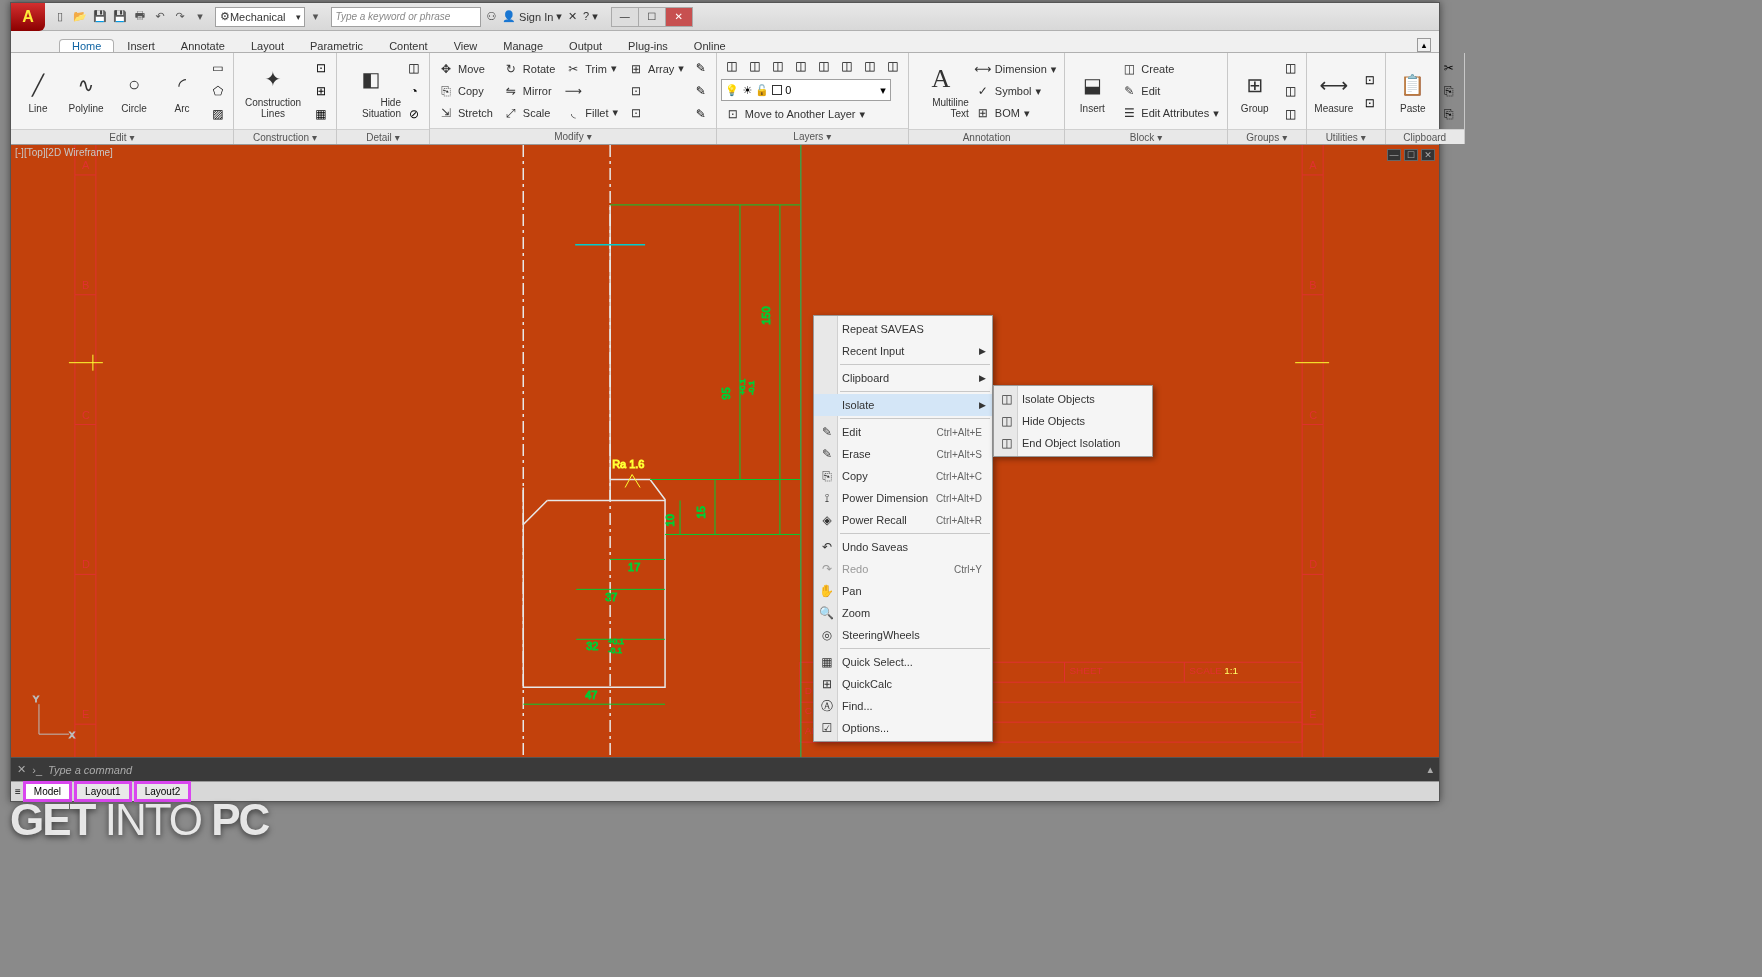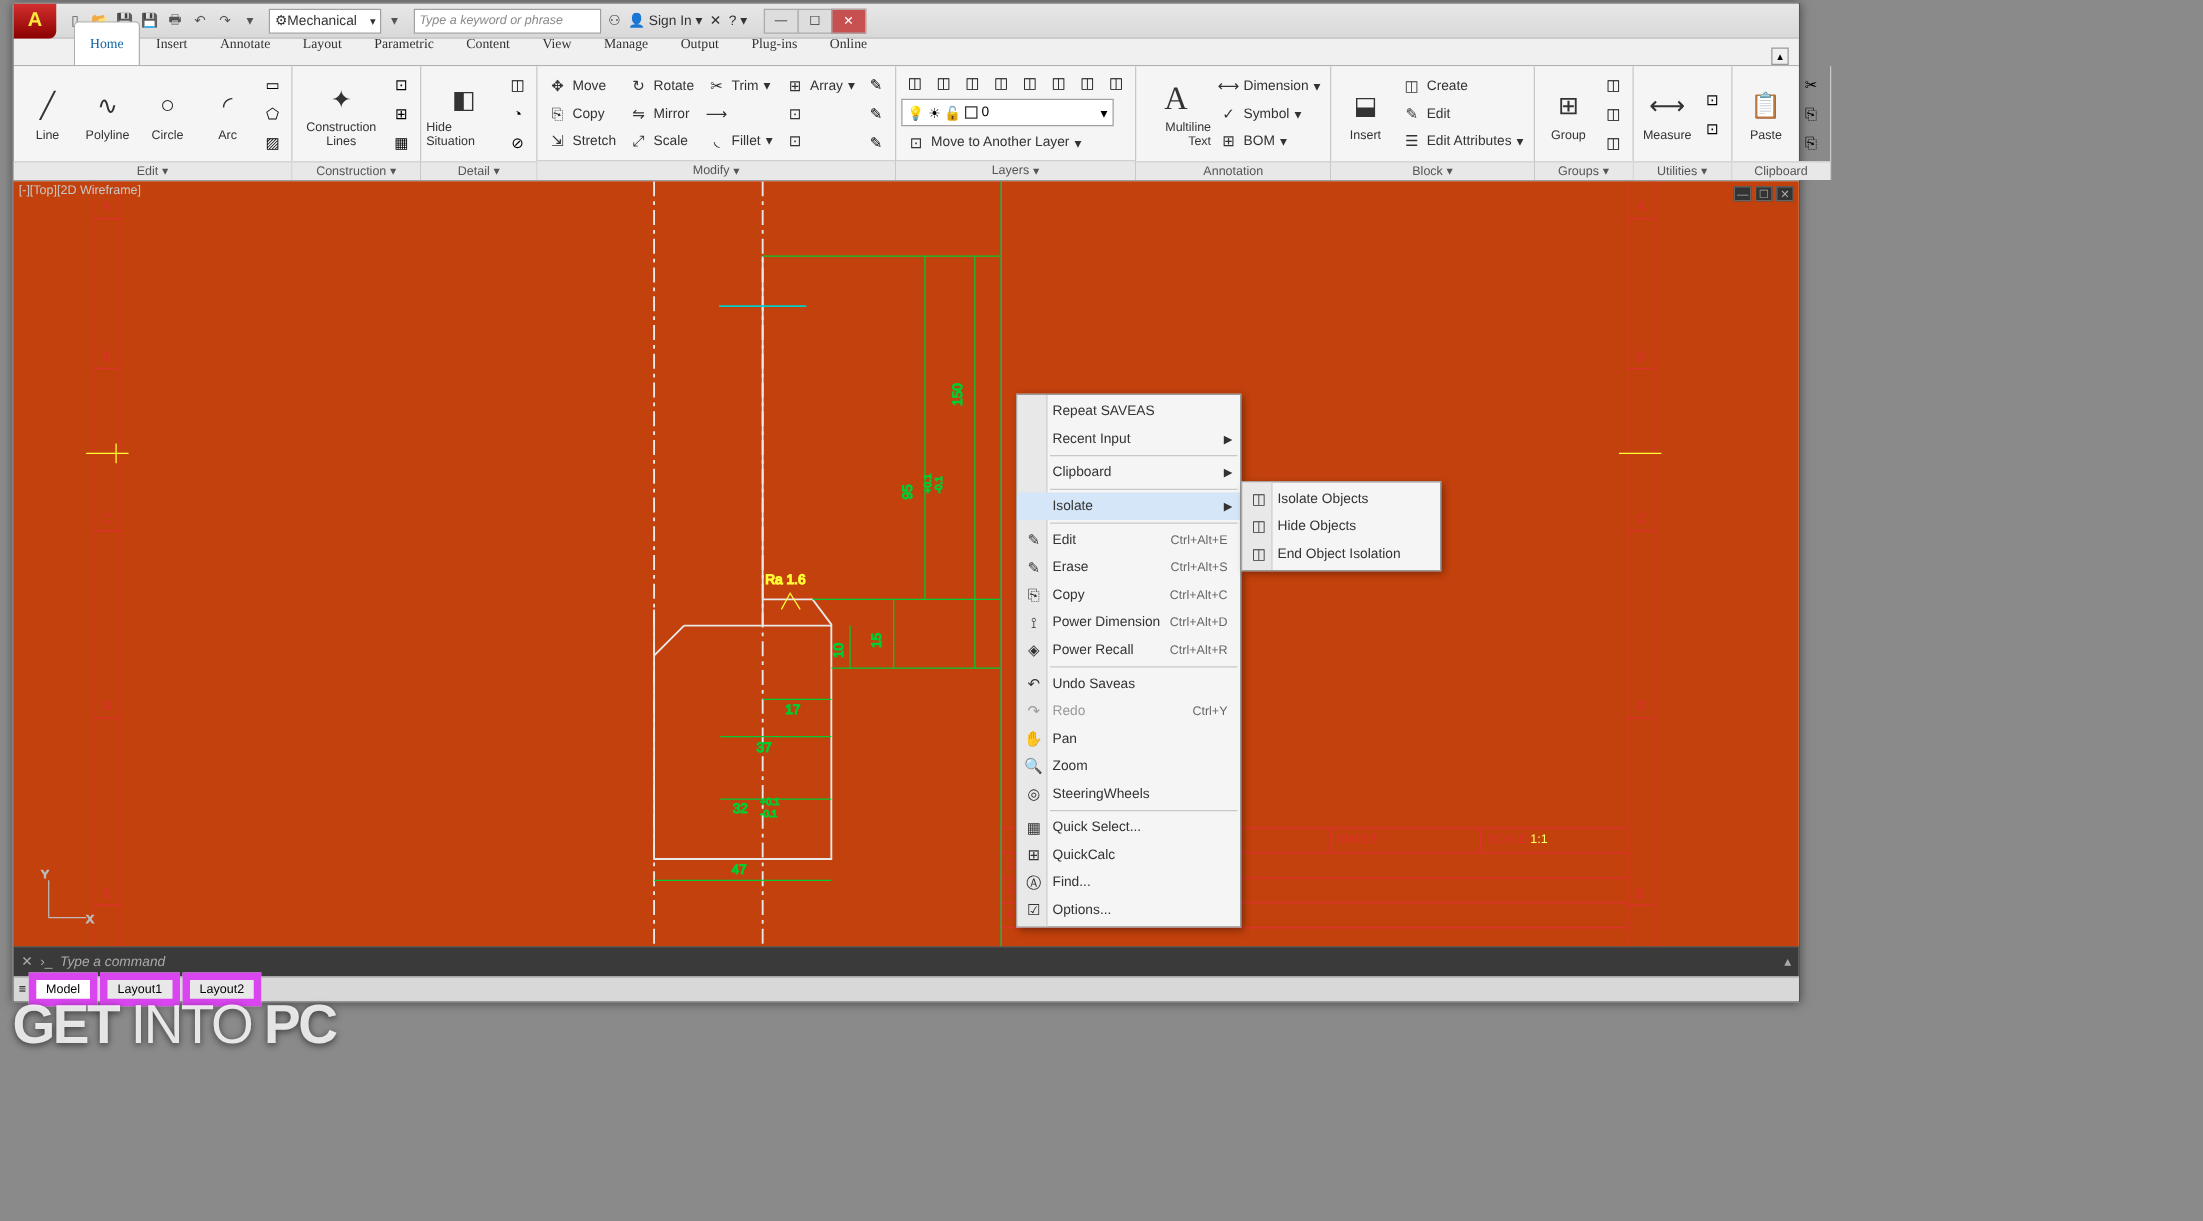--- a/index.html
+++ b/index.html
@@ -17,21 +17,21 @@
 .app-title .path { margin-left:18px; }
 .search-box { width:150px; height:20px; border:1px solid #a0a0a0; background:#fff; font-style:italic; color:#888; font-size:10px; padding:0 4px; display:flex; align-items:center; }
 .title-right { display:flex; align-items:center; gap:6px; margin:0 6px; }
 .btn-txt { font-size:11px; color:#333; cursor:pointer; display:flex; align-items:center; gap:3px; }
 .win-controls { display:flex; margin-left:8px; }
 .win-btn { width:28px; height:20px; display:flex; align-items:center; justify-content:center; background:#ddd; border:1px solid #aaa; margin-left:-1px; font-size:10px; cursor:pointer; }
 .win-btn.close { background:#c75050; color:#fff; }
 
 
 .tabs-row { height:22px; background:#f0f0f0; display:flex; align-items:flex-end; padding-left:48px; font-size:11px; border-bottom:1px solid #b0b0b0; }
-.rtab { padding:11px 12px; cursor:pointer; color:#333; border:1px solid transparent; border-bottom:none;font-family:Liberation Serif, serif; }
+.rtab { padding:0 12px; cursor:pointer; color:#333; border:1px solid transparent; border-bottom:none; }
 .rtab.active { background:#fff; border-color:#b0b0b0; border-radius:4px 4px 0 0; color:#1064a3; font-weight:500; }
 .tabs-row .mini-btn { margin-left:auto; margin-right:8px; width:14px; height:14px; border:1px solid #999; font-size:9px; display:flex; align-items:center; justify-content:center; cursor:pointer; }
 
 
 .ribbon { height:92px; background:#f5f5f5; display:flex; border-bottom:1px solid #999; }
 .panel { border-right:1px solid #c8c8c8; display:flex; flex-direction:column; }
 .panel-body { flex:1; display:flex; align-items:center; padding:2px 4px; gap:2px; }
 .panel-title { height:16px; background:#e8e8e8; font-size:10px; color:#555; text-align:center; border-top:1px solid #d0d0d0; display:flex; align-items:center; justify-content:center; gap:3px; cursor:pointer; }
 .vbtn { display:flex; flex-direction:column; align-items:center; justify-content:center; width:46px; height:72px; cursor:pointer; font-size:10px; color:#333; gap:2px; }
 .vbtn .ic { width:32px; height:32px; display:flex; align-items:center; justify-content:center; font-size:20px; }
@@ -57,21 +57,21 @@
 .ctx-item .ci { position:absolute; left:4px; width:18px; text-align:center; font-size:12px; }
 .ctx-item .arrow { position:absolute; right:6px; font-size:9px; }
 .ctx-item .shortcut { position:absolute; right:10px; color:#666; font-size:10px; }
 .ctx-sep { height:1px; background:#c8c8c8; margin:2px 2px 2px 26px; }
 .ctx-strip { position:absolute; left:0; top:0; bottom:0; width:24px; background:#e8e8e8; border-right:1px solid #d0d0d0; }
 
 
 .cmd-bar { height:24px; background:#3a3a3a; display:flex; align-items:center; padding:0 6px; gap:6px; font-size:11px; color:#aaa; border-top:1px solid #555; }
 .cmd-input { flex:0 0 600px; font-style:italic; }
 .layout-tabs { height:20px; background:#d8d8d8; display:flex; align-items:center; font-size:10px; padding:0 4px; gap:2px; border-top:1px solid #999; }
-.ltab { padding:2px 8px; background:#e8e8e8; border:6px solid #d946ef; cursor:pointer; }
+.ltab { padding:2px 8px; background:#e8e8e8; border:3px solid #d946ef; cursor:pointer; }
 .ltab.active { background:#fff; }
 
 
 .watermark { position:absolute; left:10px; bottom:132px; font-size:44px; font-weight:900; color:rgba(255,255,255,.85); font-family:Arial,sans-serif; letter-spacing:-2px; text-shadow:0 2px 6px rgba(0,0,0,.6); pointer-events:none; }
 .watermark .into { font-weight:300; }
 
 svg line,svg polyline,svg path,svg rect,svg circle { vector-effect:non-scaling-stroke; }
 </style>
 </head>
 <body>
@@ -167,21 +167,21 @@
           <div class="mini-icon">▦</div>
         </div>
       </div>
       <div class="panel-title"><span>Construction</span> ▾</div>
     </div>
 
     <div class="panel">
       <div class="panel-body">
         <div class="vbtn" style="width:60px">
             <div class="ic">◧</div>
-            <span style="text-align:left">Hide Situation</span>
+            <span style="text-align:right">Hide Situation</span>
           </div>
         <div class="mini-icon-grid">
           <div class="mini-icon">◫</div>
           <div class="mini-icon">◔</div>
           <div class="mini-icon">⊘</div>
         </div>
       </div>
       <div class="panel-title"><span>Detail</span> ▾</div>
     </div>
 

